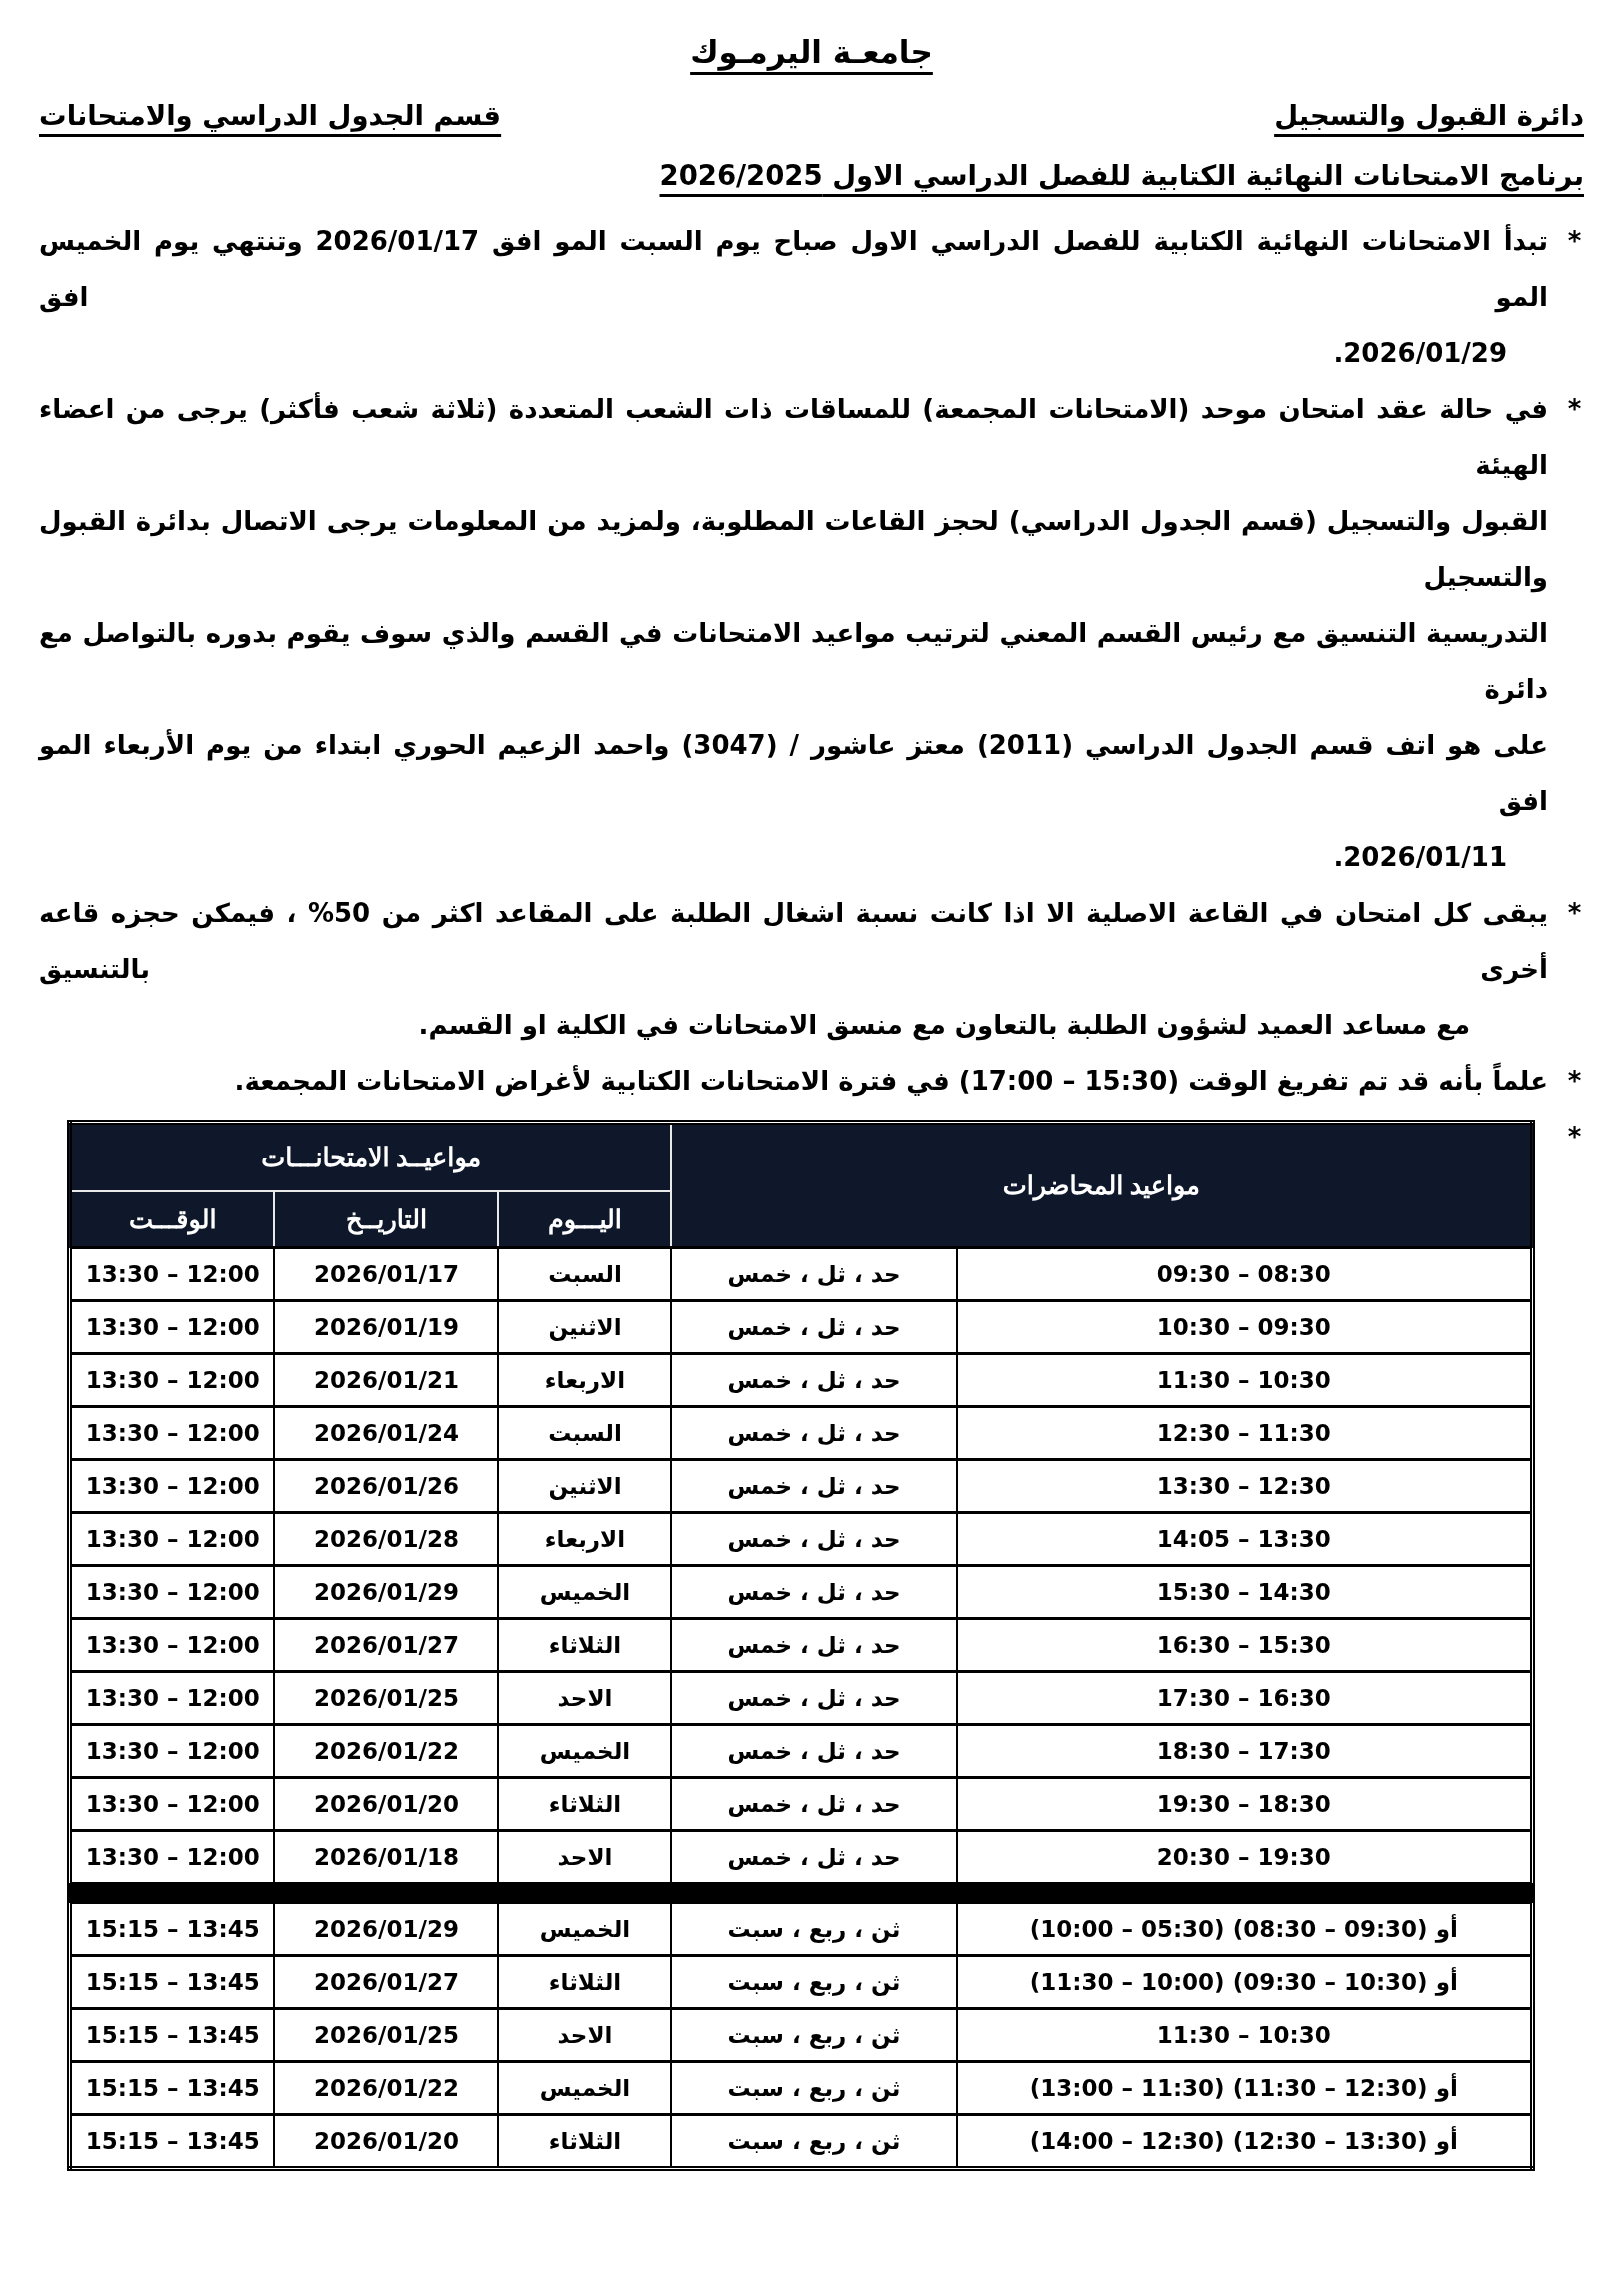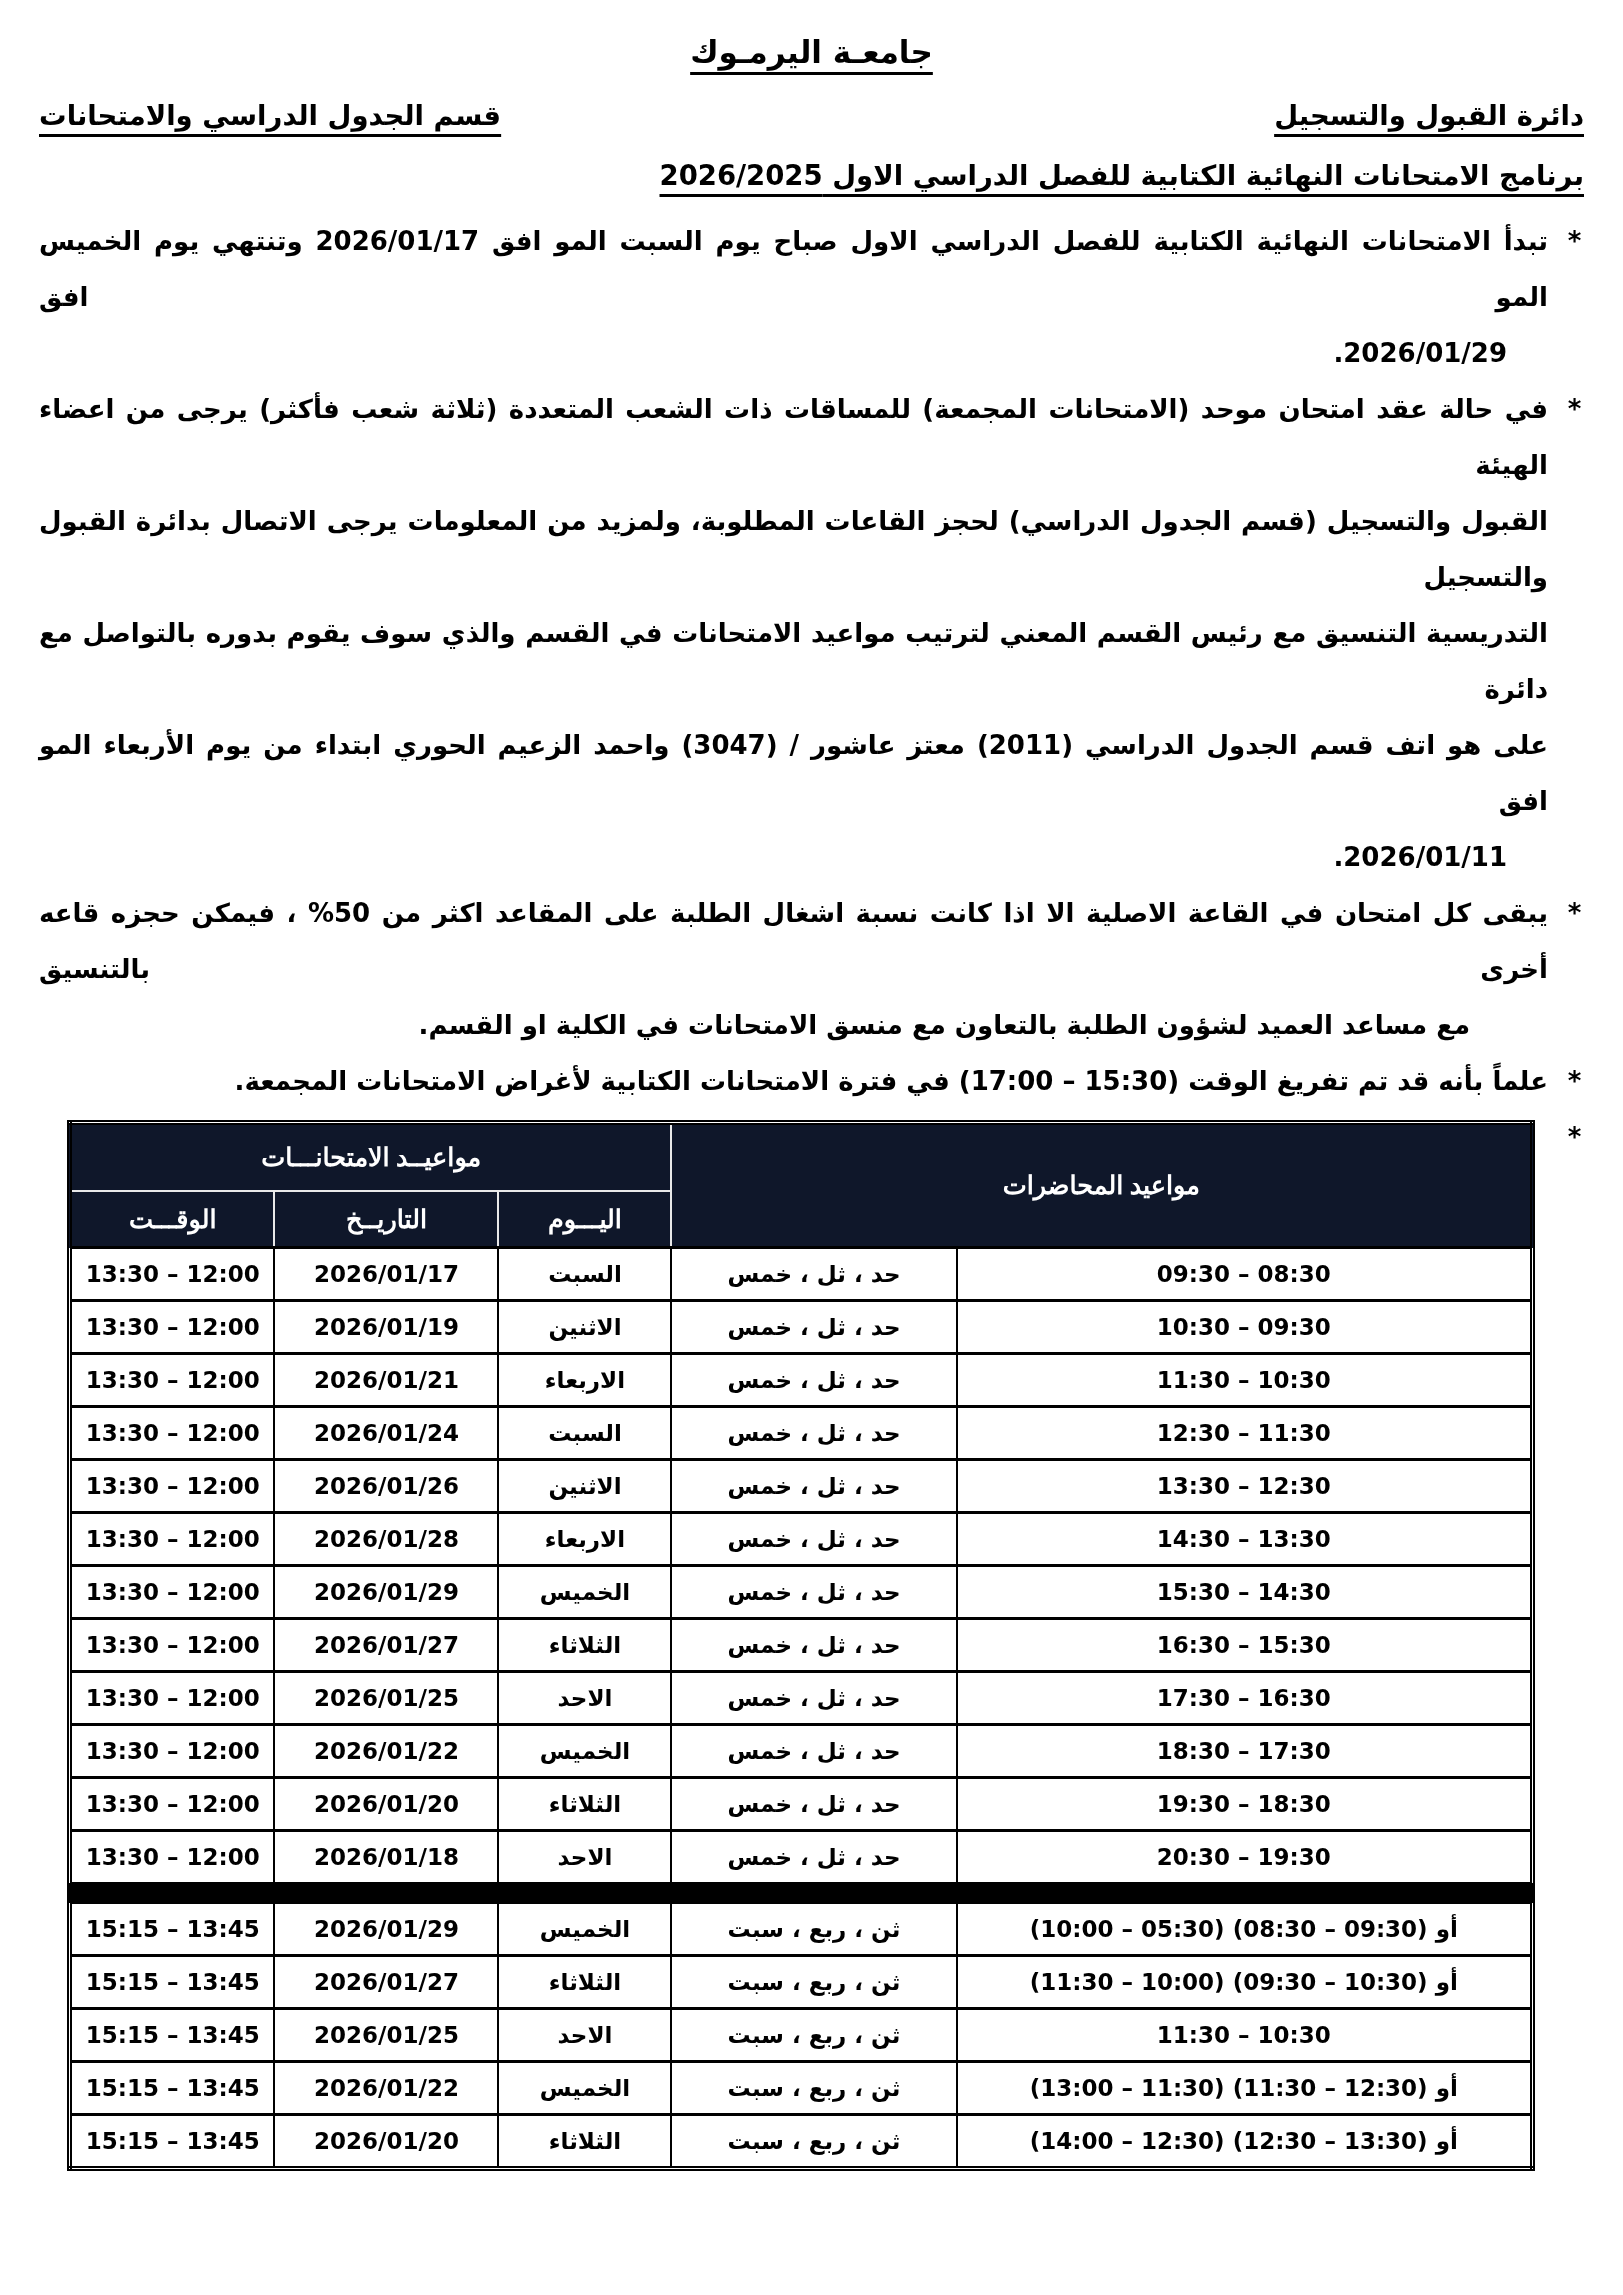--- a/index.html
+++ b/index.html
@@ -172,21 +172,21 @@
 
         <tr>
           <td dir="ltr">13:30 – 12:30</td>
           <td>حد ، ثل ، خمس</td>
           <td>الاثنين</td>
           <td dir="ltr">2026/01/26</td>
           <td dir="ltr">13:30 – 12:00</td>
         </tr>
 
         <tr>
-          <td dir="ltr">14:30 – 13:30</td>
+          <td dir="ltr">14:05 – 13:30</td>
           <td>حد ، ثل ، خمس</td>
           <td>الاربعاء</td>
           <td dir="ltr">2026/01/28</td>
           <td dir="ltr">13:30 – 12:00</td>
         </tr>
 
         <tr>
           <td dir="ltr">15:30 – 14:30</td>
           <td>حد ، ثل ، خمس</td>
           <td>الخميس</td>

